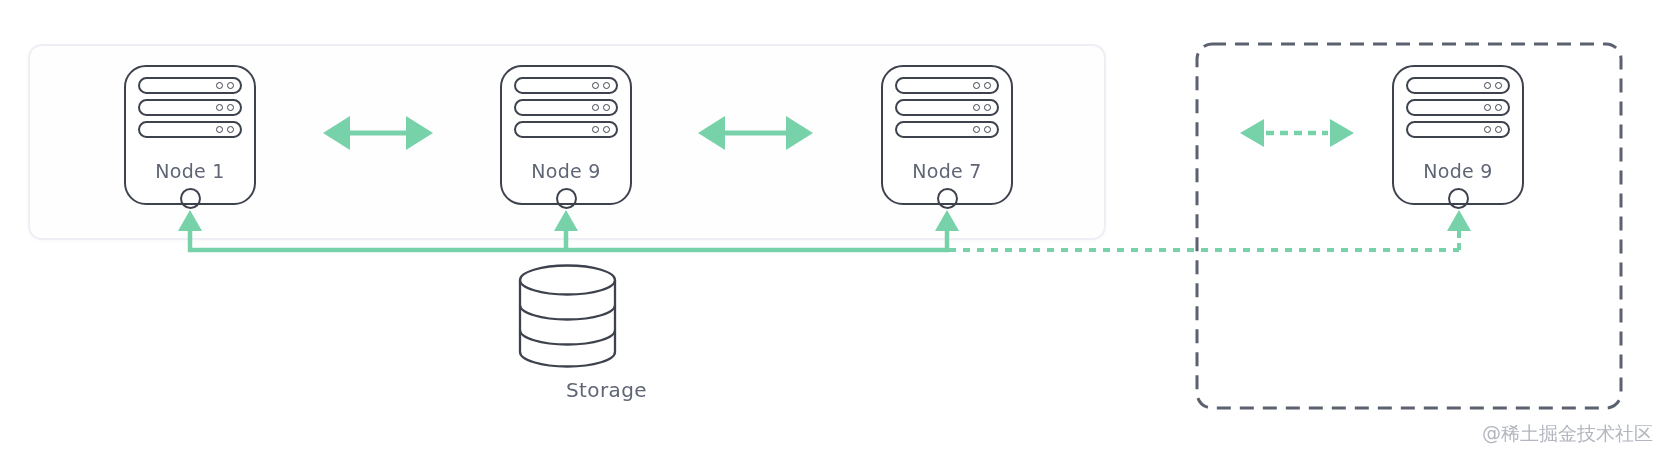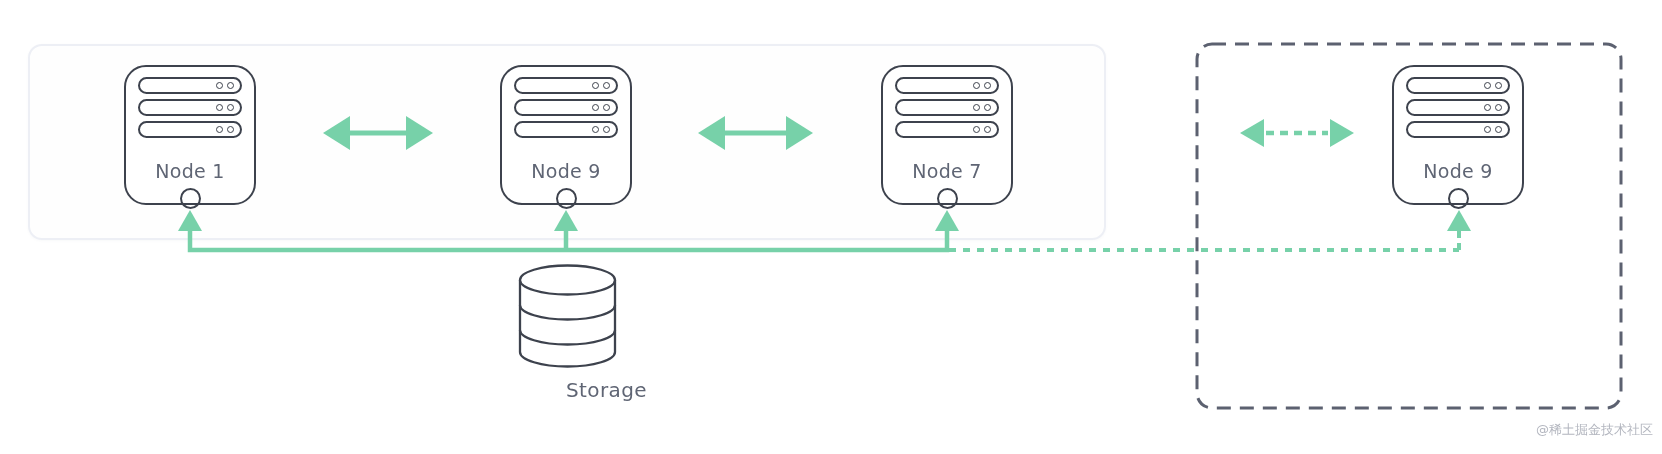--- a/index.html
+++ b/index.html
@@ -121,21 +121,21 @@
     text-align: right;
     font-size: 20px;
     color: var(--text, #5f6574);
     letter-spacing: 0.4px;
     z-index: 3;
   }
   .watermark {
     position: absolute;
     right: 9px;
     top: 421px;
-    font-size: 13px;
+    font-size: 19px;
     color: var(--watermark, #b3b6bf);
     z-index: 3;
   }
 </style>
 </head>
 <body>
 
 <div class="canvas">
 
   <div class="cluster-container"></div>

